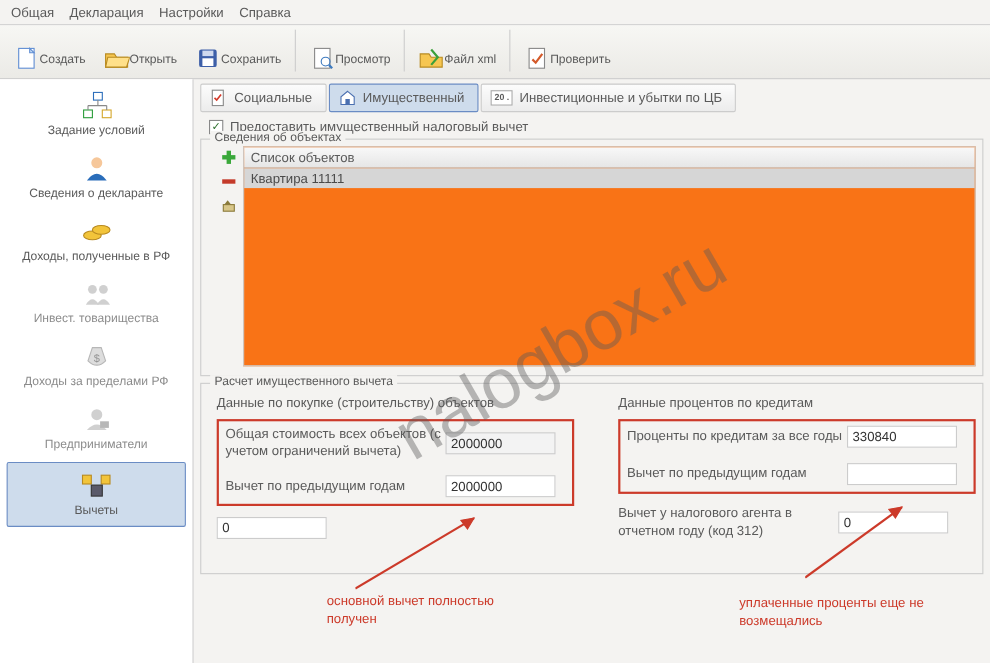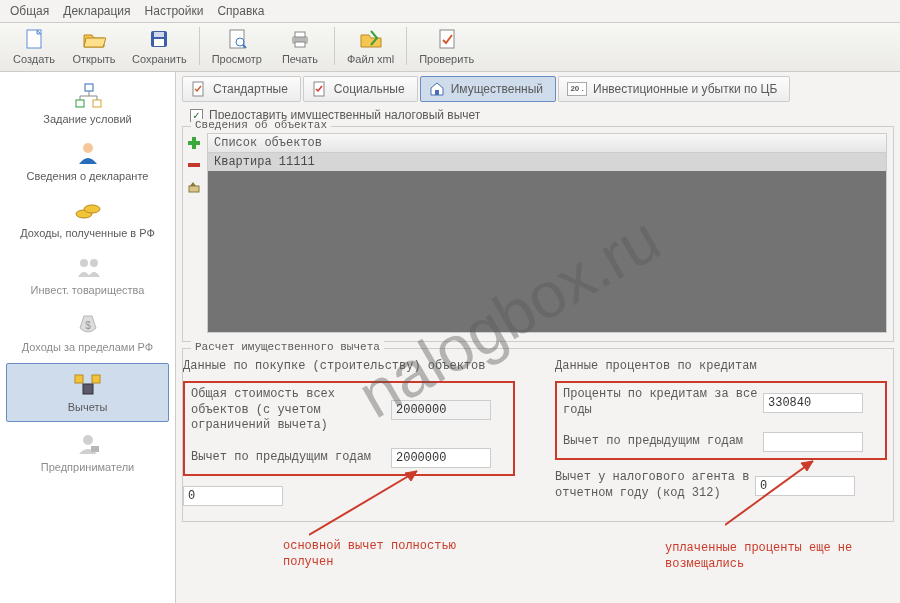--- a/index.html
+++ b/index.html
@@ -39,21 +39,21 @@
   .toolbar {
     display: flex;
     align-items: flex-end;
     gap: 0;
     padding: 2px 4px 4px 4px;
     border-bottom: 1px solid var(--mid-gray);
     background: linear-gradient(#f7f7f4,#ebeae6);
   }
   .toolbtn {
     display: flex;
-    flex-direction: column;
+    flex-direction: row;
     align-items: center;
     padding: 2px 8px;
     min-width: 60px;
   }
   .toolbtn .ticon { width: 24px; height: 24px; display:flex; align-items:center; justify-content:center; }
   .toolbtn .tlabel { font-size: 11px; margin-top: 2px; color: var(--text); }
   .tool-sep { width: 1px; height: 38px; background: var(--mid-gray); margin: 2px 4px; }
   
   .main {
     display: flex;
@@ -116,25 +116,24 @@
     padding: 2px 0 4px 8px;
     font-size: 12px;
     color: var(--text);
   }
   .chk-box {
     width: 13px; height: 13px; border:1px solid #888; background:#fff; display:inline-flex; align-items:center; justify-content:center; font-size:10px; color:#2a6d2a;
   }
   
   .groupbox {
     border: 1px solid var(--mid-gray);
-    padding: 6px 6px 6px 0;
+    padding: 6px 6px 6px 14px;
     margin-bottom: 6px;
     position: relative;
     background: var(--panel-bg);
-    font-family: Liberation Mono, monospace;
   }
   .group-title {
     position: absolute;
     top: -8px;
     left: 8px;
     background: var(--panel-bg);
     padding: 0 4px;
     font-size: 11px;
     color: var(--text);
   }
@@ -146,21 +145,21 @@
     width: 24px;
     display: flex;
     flex-direction: column;
     gap: 6px;
     padding: 2px 2px 0 2px;
   }
   .ico-small { width: 18px; height: 16px; display:flex; align-items:center; justify-content:center; }
   .obj-list {
     flex: 1;
     border: 1px solid var(--mid-gray);
-    background: #737373;
+    background: #f97316;
   }
   .obj-list-header {
     background: linear-gradient(#f8f8f8,#e6e6e6);
     border-bottom: 1px solid var(--mid-gray);
     padding: 2px 6px;
     font-size: 12px;
     color: var(--text);
   }
   .obj-list-body { padding: 0; }
   .obj-list-item {
@@ -268,30 +267,20 @@
   <div class="toolbtn">
     <span class="ticon">
       <svg width="20" height="22">
           <rect x="3" y="2" width="14" height="18" fill="#fff" stroke="#888"></rect>
           <circle cx="13" cy="14" r="4" fill="none" stroke="#3d7abf"></circle>
           <line x1="16" y1="17" x2="19" y2="20" stroke="#3d7abf" stroke-width="2"></line>
         </svg>
     </span>
     <span class="tlabel">Просмотр</span>
   </div>
-  <div class="toolbtn">
-    <span class="ticon">
-      <svg width="22" height="20">
-          <rect x="3" y="7" width="16" height="8" fill="#b8b8b8" rx="2"></rect>
-          <rect x="6" y="3" width="10" height="5" fill="#fff" stroke="#888"></rect>
-          <rect x="6" y="13" width="10" height="5" fill="#fff" stroke="#888"></rect>
-        </svg>
-    </span>
-    <span class="tlabel">Печать</span>
-  </div>
   <div class="tool-sep"></div>
   <div class="toolbtn">
     <span class="ticon">
       <svg width="24" height="20">
           <path d="M2 6 h8 l2 3 h10 v9 H2 Z" fill="#f6c651" stroke="#b88a20"></path>
           <path d="M12 2 l6 7 -6 7" fill="none" stroke="#3aa03a" stroke-width="2"></path>
         </svg>
     </span>
     <span class="tlabel">Файл xml</span>
   </div>
@@ -355,54 +344,45 @@
     </div>
     <div class="sb-item" style="opacity:.7">
       <span class="sicon">
         <svg width="22" height="24">
             <path d="M7 4 h8 l4 12 q-8 8 -16 0 Z" fill="#cfcfcf" stroke="#999"></path>
             <text x="11" y="17" font-size="10" text-anchor="middle" fill="#666">$</text>
           </svg>
       </span>
       <span class="slabel">Доходы за пределами РФ</span>
     </div>
+    <div class="sb-item" style="opacity:.7">
+      <span class="sicon">
+        <svg width="26" height="24">
+            <circle cx="13" cy="8" r="5" fill="#bdbdbd"></circle>
+            <path d="M4 22 q9 -10 18 0 Z" fill="#bdbdbd"></path>
+            <rect x="16" y="14" width="8" height="6" fill="#999"></rect>
+          </svg>
+      </span>
+      <span class="slabel">Предприниматели</span>
+    </div>
     <div class="sb-item selected">
       <span class="sicon">
         <svg width="32" height="26">
             <rect x="3" y="4" width="8" height="8" fill="#f2c43a" stroke="#b88a20"></rect>
             <rect x="20" y="4" width="8" height="8" fill="#f2c43a" stroke="#b88a20"></rect>
             <rect x="11" y="13" width="10" height="10" fill="#5a5a6a" stroke="#333"></rect>
           </svg>
       </span>
       <span class="slabel">Вычеты</span>
     </div>
-    <div class="sb-item" style="opacity:.7">
-      <span class="sicon">
-        <svg width="26" height="24">
-            <circle cx="13" cy="8" r="5" fill="#bdbdbd"></circle>
-            <path d="M4 22 q9 -10 18 0 Z" fill="#bdbdbd"></path>
-            <rect x="16" y="14" width="8" height="6" fill="#999"></rect>
-          </svg>
-      </span>
-      <span class="slabel">Предприниматели</span>
-    </div>
   </div>
 
   <div class="content">
 
     <div class="tabs-row">
-      <div class="tabbtn">
-        <span class="tab-icon">
-          <svg width="16" height="16">
-              <rect x="2" y="1" width="10" height="14" fill="#fff" stroke="#888"></rect>
-              <path d="M4 8 l2 2 4-5" stroke="#d45a2a" fill="none" stroke-width="1.5"></path>
-            </svg>
-        </span>
-        <span>Стандартные</span>
-      </div>
       <div class="tabbtn">
         <span class="tab-icon">
           <svg width="16" height="16">
               <rect x="2" y="1" width="10" height="14" fill="#fff" stroke="#888"></rect>
               <path d="M4 8 l2 2 4-5" stroke="#d43a2a" fill="none" stroke-width="1.5"></path>
             </svg>
         </span>
         <span>Социальные</span>
       </div>
       <div class="tabbtn selected">

